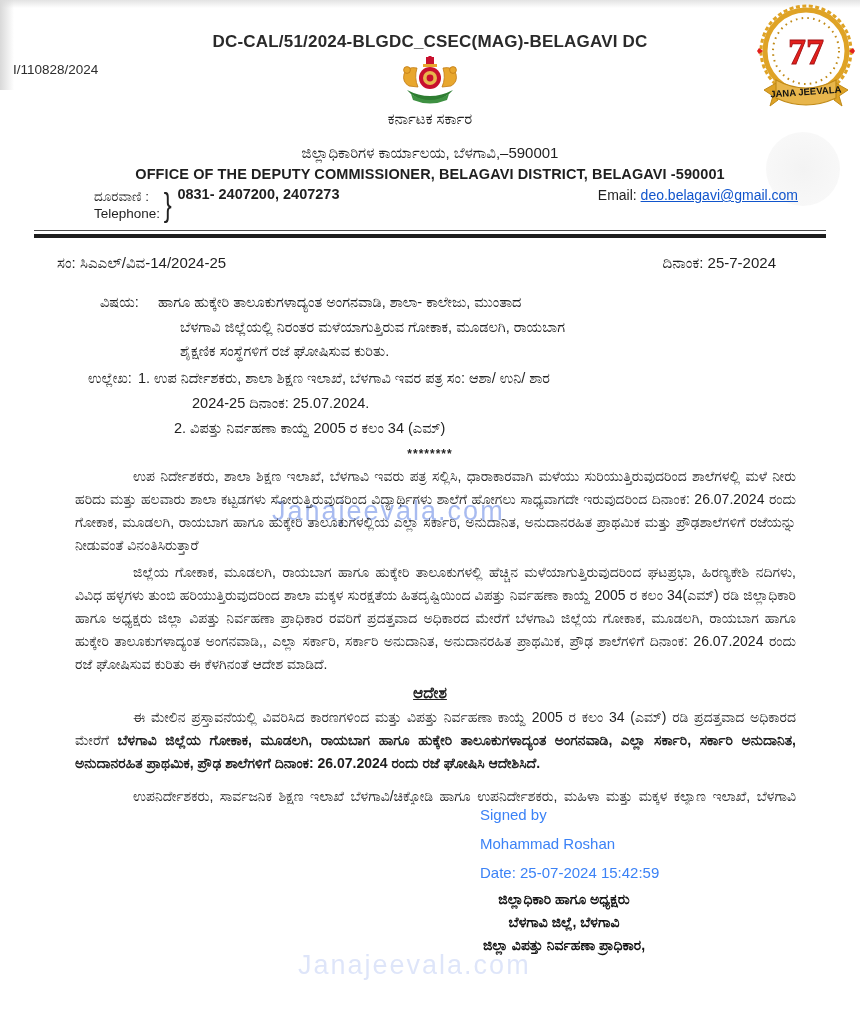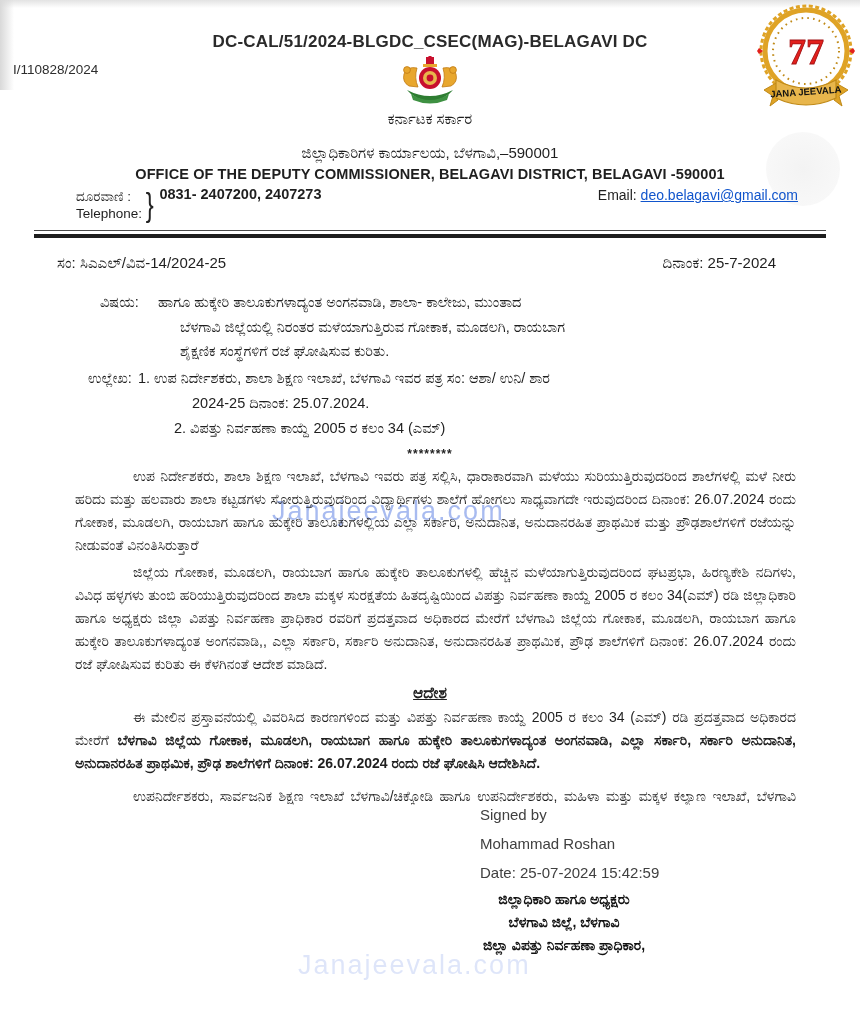--- a/index.html
+++ b/index.html
@@ -28,21 +28,21 @@
   .ghost-circle{position:absolute;top:132px;right:20px;width:74px;height:74px;
     border-radius:50%;background:radial-gradient(#f3f3f3,#fafafa);}
 
   .center-head{text-align:center;}
   .emblem{display:block;margin:4px auto 2px;}
   .h-kn1{font-size:15px;margin-top:2px;}
   .h-kn2{font-size:15px;margin-top:16px;}
   .h-en{font-size:14.5px;font-weight:600;margin-top:4px;letter-spacing:.1px;}
 
   .phone-row{display:flex;justify-content:space-between;align-items:flex-start;
-    padding:3px 62px 0 76px;}
+    padding:3px 62px 0 76px;margin-left:18px;}
   .phone-left{display:flex;align-items:center;}
   .phone-labels{font-size:13.5px;line-height:17px;}
   .brace{font-size:34px;font-weight:300;margin:0 4px 0 2px;transform:scaleX(.7);color:#222;}
   .phone-numbers{font-size:14.5px;font-weight:600;align-self:flex-start;margin-top:1px;}
   .email-line{font-size:14px;margin-top:2px;}
   .email-link{color:#1155CC;text-decoration:underline;cursor:pointer;}
 
   .rule{margin:6px 34px 0 34px;height:3px;border-top:1.5px solid #4a4a4a;
     border-bottom:4px solid #1d1d1d;}
 
@@ -63,21 +63,21 @@
 
   .sec-head{margin:12px 0 0 75px;font-size:15.5px;font-weight:700;}
   .body-para{margin:4px 64px 0 75px;font-size:14px;line-height:23px;
     text-align:justify;text-indent:58px;}
   .order-head{margin-top:8px;text-align:center;font-size:15.5px;font-weight:700;
     text-decoration:underline;}
   .order-bold{font-weight:700;}
   .mt10{margin-top:10px;}
 
   .signature{position:absolute;top:800px;left:480px;font-size:15px;line-height:29px;
-    color:#404040;}
+    color:#3b82f6;}
   .footer-block{position:absolute;top:888px;left:392px;width:344px;text-align:center;
     font-size:14px;font-weight:700;line-height:23px;color:#111;}
 
   .wm{position:absolute;font-size:27px;letter-spacing:2px;color:#1d4ed8;
     font-weight:400;pointer-events:none;}
   .wm-mid{top:496px;left:272px;opacity:.38;}
   .wm-bottom{top:950px;left:298px;opacity:.14;}
 </style>
 </head>
 <body>

